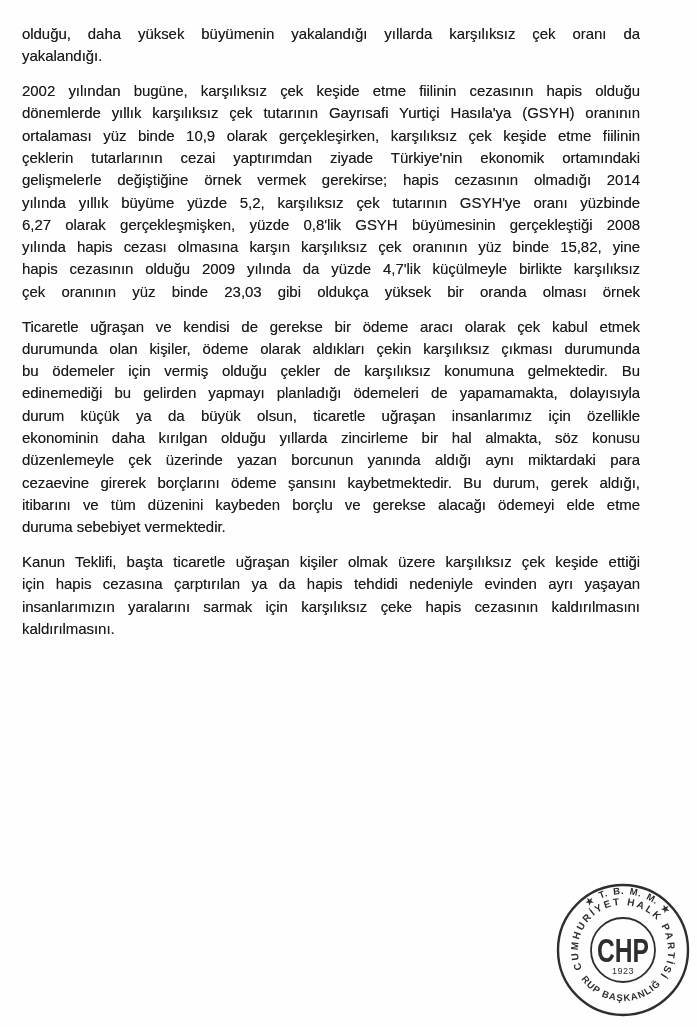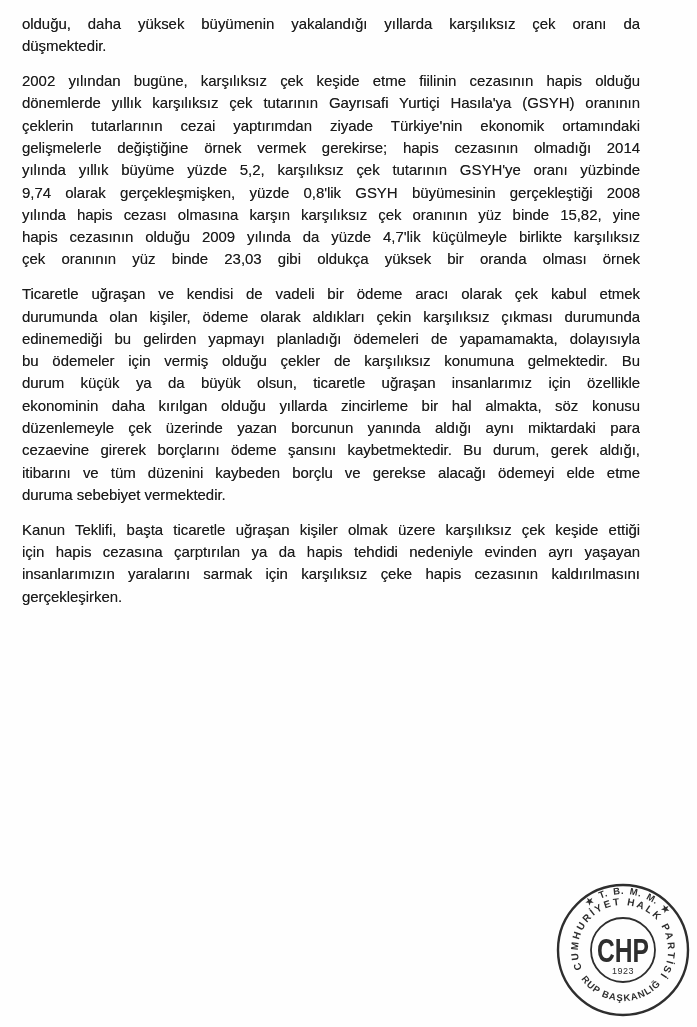--- a/index.html
+++ b/index.html
@@ -8,21 +8,21 @@
     width: 697px;
     height: 1027px;
     background: #fefefe;
     overflow: hidden;
     font-family: "Liberation Sans", sans-serif;
     color: #1b1b1b;
   }
   .text-block {
     position: absolute;
     left: 22px;
-    top: 13px;
+    top: 23px;
     width: 618px;
   }
   .para { margin: 0 0 12.5px 0; }
   .line {
     font-size: 15px;
     line-height: 22.3px;
     height: 22.3px;
     letter-spacing: -0.05px;
     text-align: justify;
     text-align-last: justify;
@@ -49,50 +49,51 @@
   .t-year   { font-size: 9px; letter-spacing: 0.5px; }
 </style>
 </head>
 <body>
 
 <div class="page">
 
   <div class="text-block">
       <div class="para">
         <div class="line">olduğu, daha yüksek büyümenin yakalandığı yıllarda karşılıksız çek oranı da</div>
-        <div class="line final">düşmektedir.</div>
+        <div class="line final">yakalandığı.</div>
       </div>
       <div class="para">
         <div class="line">2002 yılından bugüne, karşılıksız çek keşide etme fiilinin cezasının hapis olduğu</div>
         <div class="line">dönemlerde yıllık karşılıksız çek tutarının Gayrısafi Yurtiçi Hasıla'ya (GSYH) oranının</div>
+        <div class="line">ortalaması yüz binde 10,9 olarak gerçekleşirken, karşılıksız çek keşide etme fiilinin</div>
         <div class="line">çeklerin tutarlarının cezai yaptırımdan ziyade Türkiye'nin ekonomik ortamındaki</div>
         <div class="line">gelişmelerle değiştiğine örnek vermek gerekirse; hapis cezasının olmadığı 2014</div>
         <div class="line">yılında yıllık büyüme yüzde 5,2, karşılıksız çek tutarının GSYH'ye oranı yüzbinde</div>
-        <div class="line">9,74 olarak gerçekleşmişken, yüzde 0,8'lik GSYH büyümesinin gerçekleştiği 2008</div>
+        <div class="line">6,27 olarak gerçekleşmişken, yüzde 0,8'lik GSYH büyümesinin gerçekleştiği 2008</div>
         <div class="line">yılında hapis cezası olmasına karşın karşılıksız çek oranının yüz binde 15,82, yine</div>
         <div class="line">hapis cezasının olduğu 2009 yılında da yüzde 4,7'lik küçülmeyle birlikte karşılıksız</div>
         <div class="line">çek oranının yüz binde 23,03 gibi oldukça yüksek bir oranda olması örnek</div>
       </div>
       <div class="para">
-        <div class="line">Ticaretle uğraşan ve kendisi de vadeli bir ödeme aracı olarak çek kabul etmek</div>
+        <div class="line">Ticaretle uğraşan ve kendisi de gerekse bir ödeme aracı olarak çek kabul etmek</div>
         <div class="line">durumunda olan kişiler, ödeme olarak aldıkları çekin karşılıksız çıkması durumunda</div>
+        <div class="line">bu ödemeler için vermiş olduğu çekler de karşılıksız konumuna gelmektedir. Bu</div>
         <div class="line">edinemediği bu gelirden yapmayı planladığı ödemeleri de yapamamakta, dolayısıyla</div>
-        <div class="line">bu ödemeler için vermiş olduğu çekler de karşılıksız konumuna gelmektedir. Bu</div>
         <div class="line">durum küçük ya da büyük olsun, ticaretle uğraşan insanlarımız için özellikle</div>
         <div class="line">ekonominin daha kırılgan olduğu yıllarda zincirleme bir hal almakta, söz konusu</div>
         <div class="line">düzenlemeyle çek üzerinde yazan borcunun yanında aldığı aynı miktardaki para</div>
         <div class="line">cezaevine girerek borçlarını ödeme şansını kaybetmektedir. Bu durum, gerek aldığı,</div>
         <div class="line">itibarını ve tüm düzenini kaybeden borçlu ve gerekse alacağı ödemeyi elde etme</div>
         <div class="line final">duruma sebebiyet vermektedir.</div>
       </div>
       <div class="para">
         <div class="line">Kanun Teklifi, başta ticaretle uğraşan kişiler olmak üzere karşılıksız çek keşide ettiği</div>
         <div class="line">için hapis cezasına çarptırılan ya da hapis tehdidi nedeniyle evinden ayrı yaşayan</div>
         <div class="line">insanlarımızın yaralarını sarmak için karşılıksız çeke hapis cezasının kaldırılmasını</div>
-        <div class="line final">gerçekleşirken.</div>
+        <div class="line final">kaldırılmasını.</div>
       </div>
     </div>
 
   <svg class="stamp" viewBox="0 0 140 140" xmlns="http://www.w3.org/2000/svg" aria-hidden="true">
     <circle class="outer" cx="70" cy="70" r="65"></circle>
     <circle class="inner" cx="70" cy="70" r="32"></circle>
     <g transform="rotate(6 70 70)">
       <path id="arcTop" d="M 19.25 46.33 A 56 56 0 0 1 120.75 46.33" fill="none"></path>
       <path id="arcRing" d="M 32.26 94.51 A 45 45 0 1 1 107.74 94.51" fill="none"></path>
       <path id="arcBottom" d="M 29.81 101.40 A 51 51 0 0 0 110.19 101.40" fill="none"></path>

